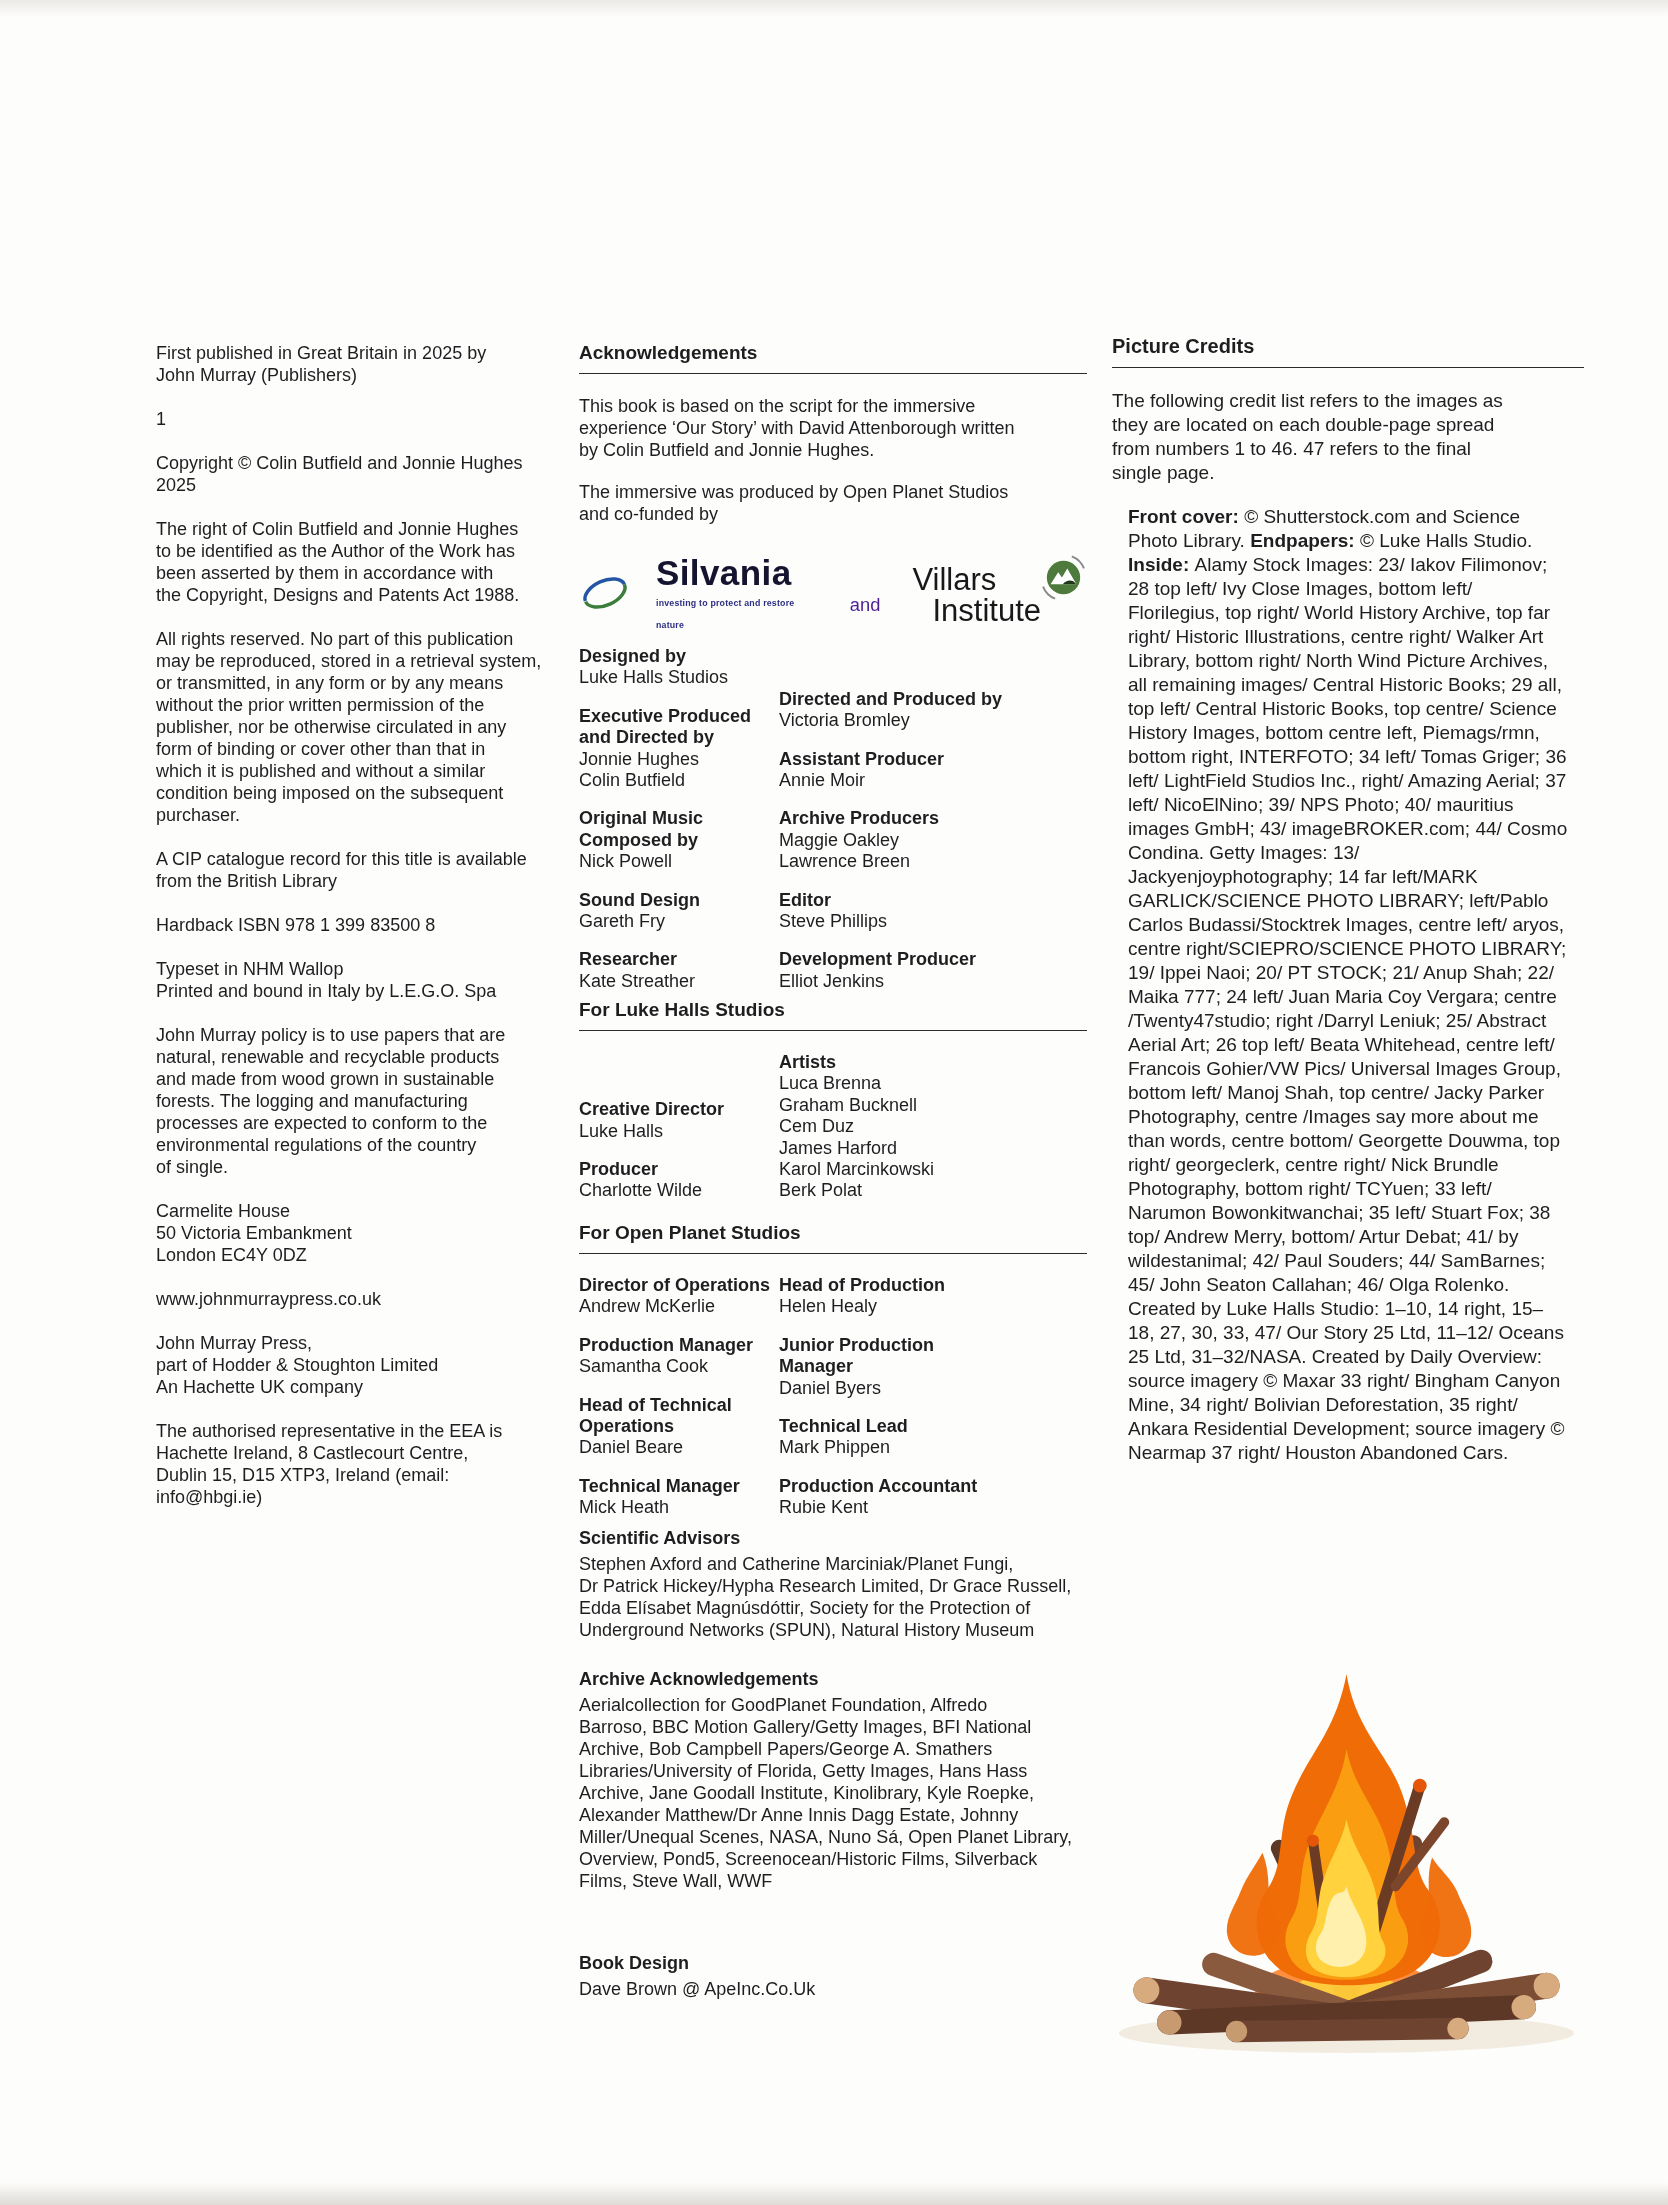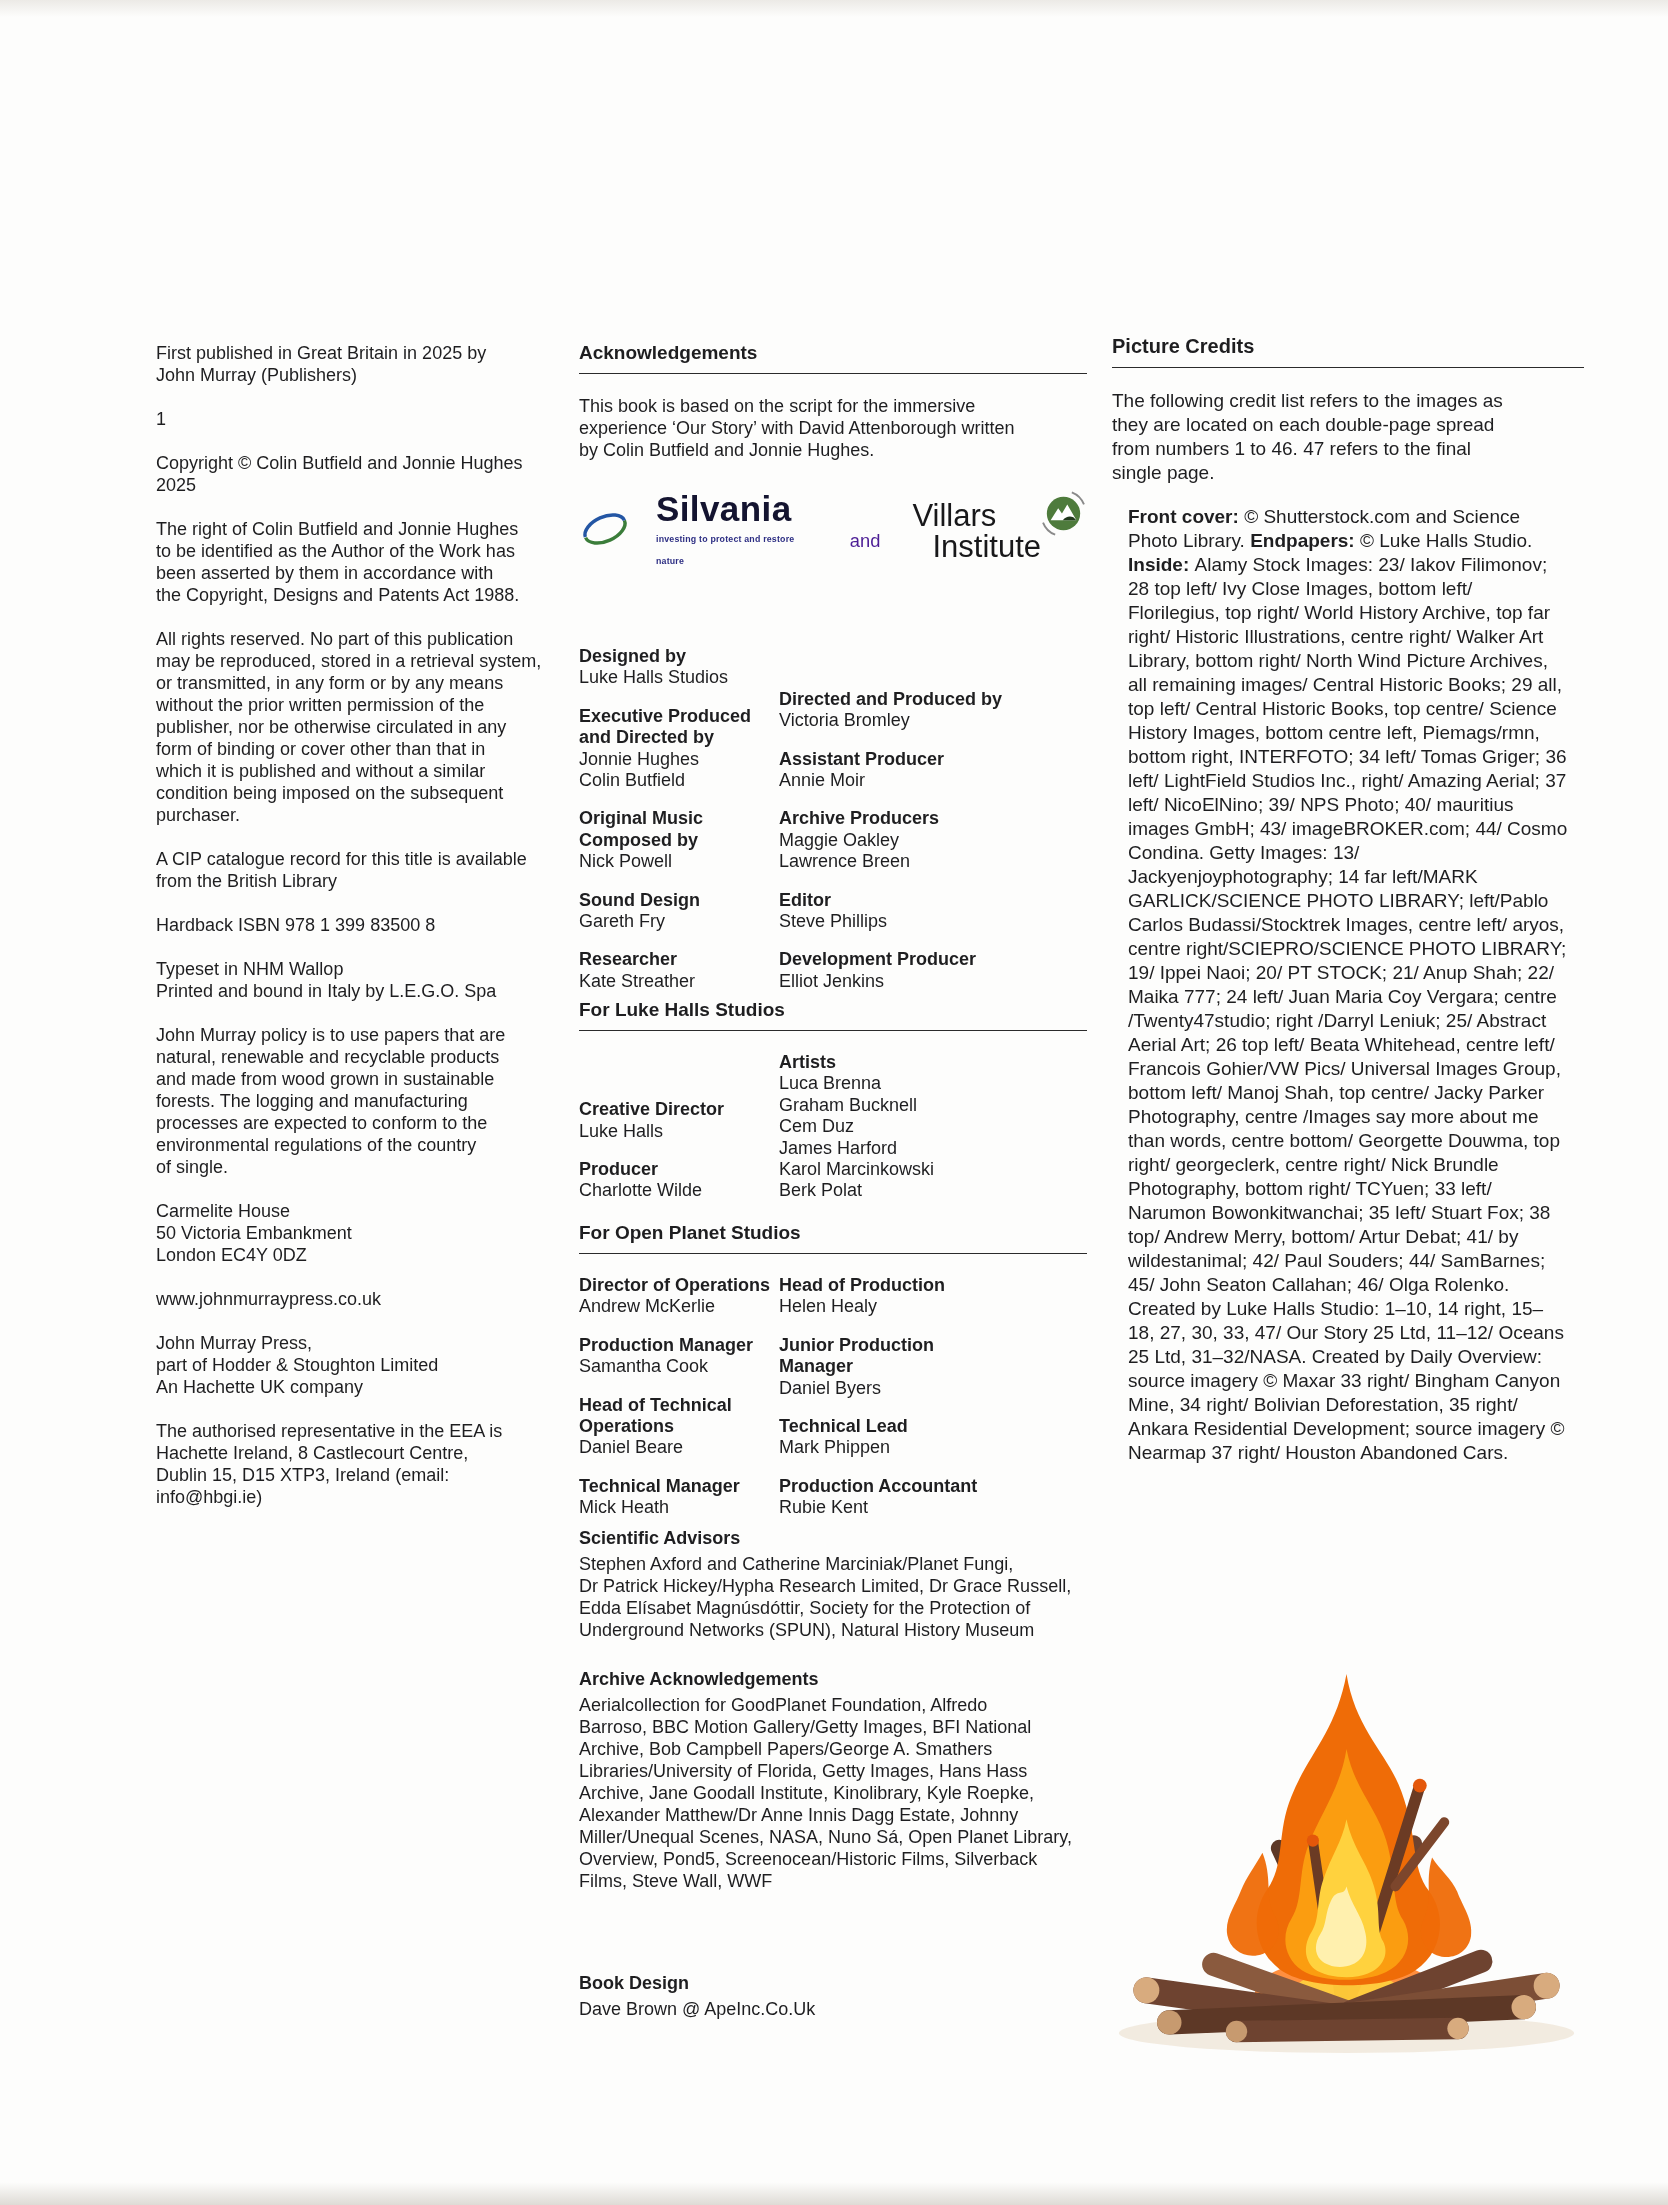--- a/index.html
+++ b/index.html
@@ -95,20 +95,22 @@
 Dublin 15, D15 XTP3, Ireland (email: info@hbgi.ie)</p>
     </div>
 
   <div class="col col-mid">
 
     <div class="mid-sec" style="top:0;">
       <div class="h-rule">Acknowledgements</div>
       <p>This book is based on the script for the immersive
 experience ‘Our Story’ with David Attenborough written
 by Colin Butfield and Jonnie Hughes.</p>
+      <p>The immersive was produced by Open Planet Studios
+and co-funded by</p>
 
       <div class="logos">
         <div class="silvania">
           <span>
             <svg width="52" height="44" viewBox="0 0 68 58">
               <g fill="none" stroke-width="4.5">
                 <ellipse cx="34" cy="29" rx="28" ry="16" transform="rotate(-24 34 29)" stroke="#3b7d3a" stroke-dasharray="70 72"></ellipse>
                 <ellipse cx="34" cy="29" rx="28" ry="16" transform="rotate(-24 34 29)" stroke="#2456a4" stroke-dasharray="70 72" stroke-dashoffset="71"></ellipse>
               </g>
             </svg>
@@ -270,21 +272,21 @@
 Barroso, BBC Motion Gallery/Getty Images, BFI National
 Archive, Bob Campbell Papers/George A. Smathers
 Libraries/University of Florida, Getty Images, Hans Hass
 Archive, Jane Goodall Institute, Kinolibrary, Kyle Roepke,
 Alexander Matthew/Dr Anne Innis Dagg Estate, Johnny
 Miller/Unequal Scenes, NASA, Nuno Sá, Open Planet Library,
 Overview, Pond5, Screenocean/Historic Films, Silverback
 Films, Steve Wall, WWF</div>
     </div>
 
-    <div class="mid-sec" style="top:1611px;margin-top:20px;">
+    <div class="mid-sec" style="top:1611px;">
       <div class="plain-h">Book Design</div>
       <div class="adv-text">Dave Brown @ ApeInc.Co.Uk</div>
     </div>
   </div>
 
   <div class="col col-right">
     <div class="h-rule" style="font-size:20px;">Picture Credits</div>
     <p>The following credit list refers to the images as
 they are located on each double-page spread
 from numbers 1 to 46. 47 refers to the final

